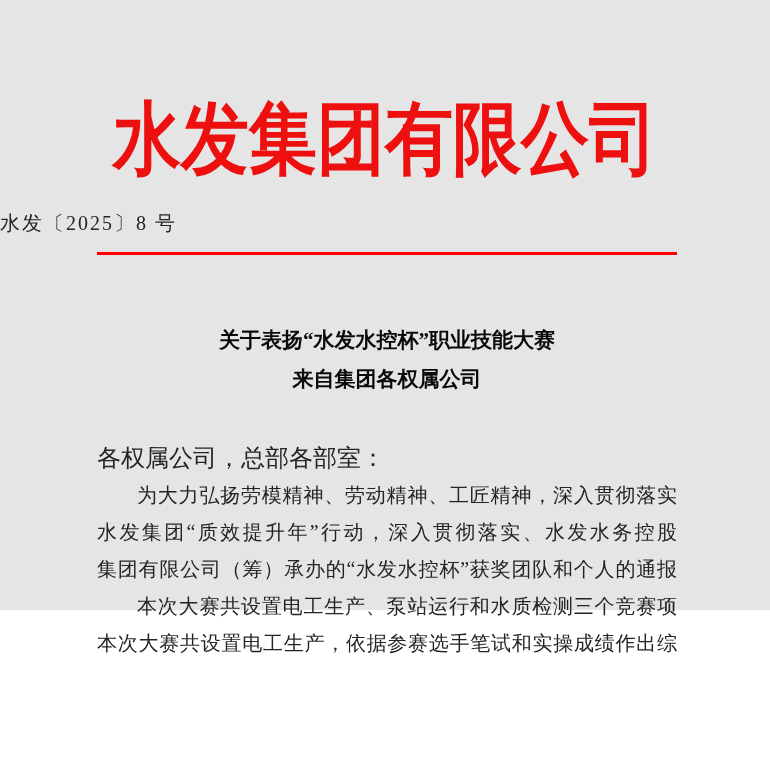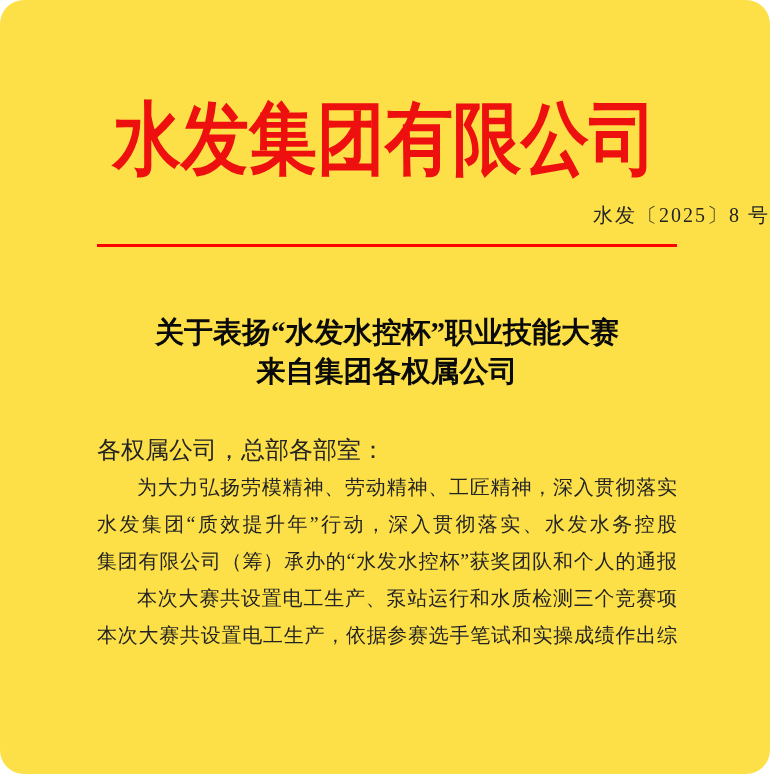--- a/index.html
+++ b/index.html
@@ -5,61 +5,60 @@
   * { margin: 0; padding: 0; box-sizing: border-box; }
   html, body { background: #ffffff; }
   body {
     width: 770px;
     height: 774px;
     overflow: hidden;
     font-family: "Liberation Serif", "DejaVu Serif", serif;
   }
   .page {
     width: 770px;
-    height: 774px;
-    background: #fde047;
+    height: 610px;
+    background: #e5e5e5;
     position: relative;
-    border-radius: 24px;
   }
   .letterhead {
     padding-top: 90px;
     text-align: center;
     height: 174px; 
   }
   .letterhead-text {
     display: inline-block;
     font-size: 68px;
     font-weight: 700;
     line-height: 84px;
     white-space: nowrap;
     letter-spacing: 0px;
     color: var(--letterhead-red, #ee0f0f);
     transform: scaleY(1.17);
     transform-origin: 50% 0;
   }
   .doc-number {
-    margin-top: 29px;
-    text-align: right;
+    margin-top: 37px;
+    text-align: left;
     font-size: 20px;
     line-height: 24px;
     letter-spacing: 2px;
     color: var(--body-text, #242424);
   }
   .content {
     padding: 0 93px 0 97px; 
   }
   .divider {
     margin-top: 17px;
     height: 3px;
     background: var(--divider-red, #fe0000);
   }
   .notice-title {
     margin-top: 66px;
     text-align: center;
-    font-size: 29px;
+    font-size: 21px;
     font-weight: 700;
     line-height: 39px;
     color: var(--heading-text, #0a0a0a);
   }
   .t-line { display: block; white-space: nowrap; }
   .salutation {
     margin-top: 41px;
     font-size: 24px;
     line-height: 37px;
     color: var(--body-text, #242424);

